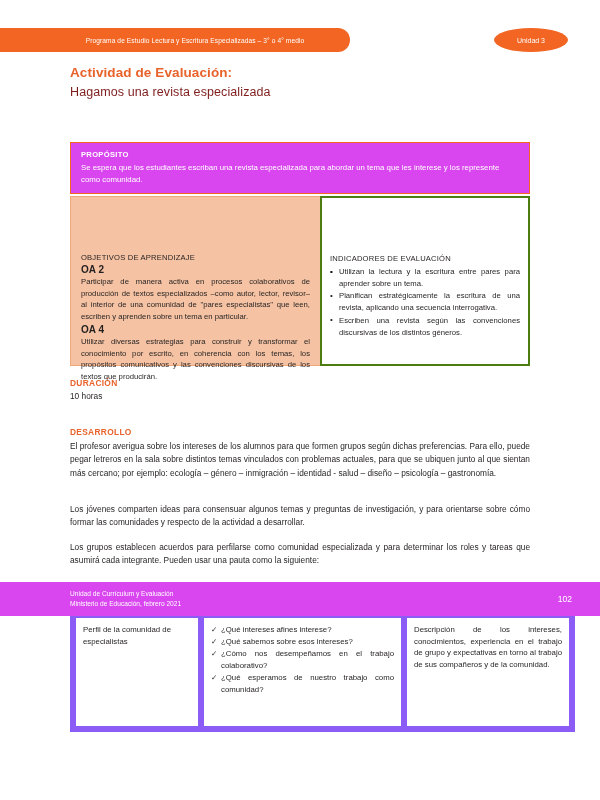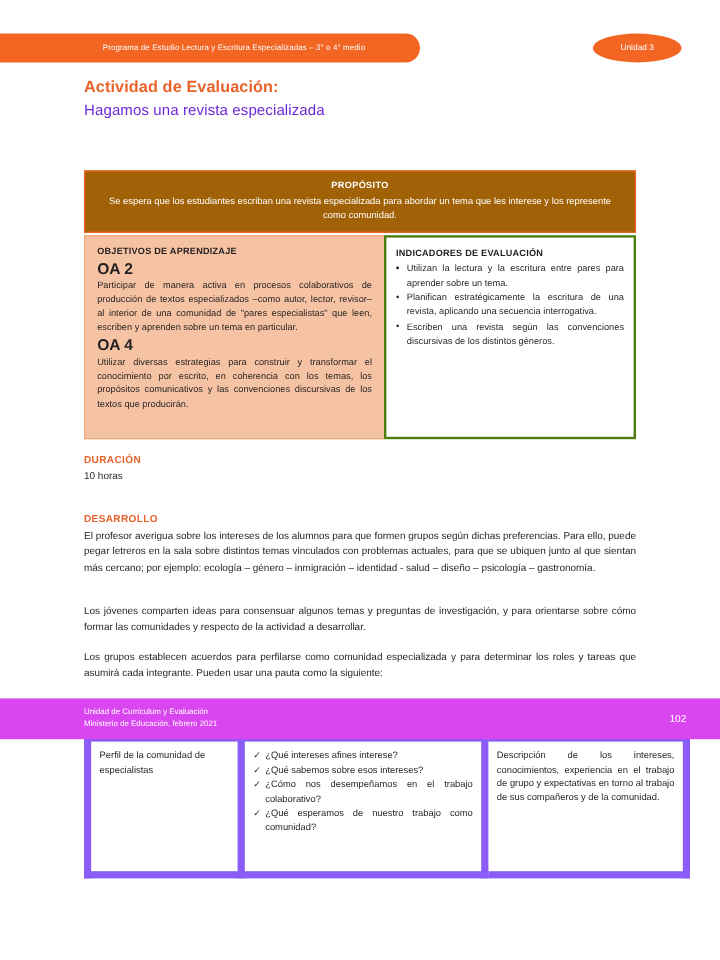--- a/index.html
+++ b/index.html
@@ -73,37 +73,36 @@
   .title-main {
     font-size: 13.5px;
     font-weight: bold;
     color: #e8622a;
     line-height: 1.35;
     letter-spacing: .1px;
   }
   .title-sub {
     font-size: 12.5px;
     font-weight: normal;
-    color: #6d28d9;
+    color: #7f1d1d;
     line-height: 1.45;
     letter-spacing: .1px;
     margin-top: 1px;
   }
 
   
   .proposito {
     position: absolute;
     top: 142px;
     left: 70px;
     width: 460px;
     box-sizing: border-box;
-    background: #a16207;
+    background: #d946ef;
     border: 1px solid #f26522;
     padding: 7px 10px 8px 10px;
-    text-align: center;
   }
   .proposito-title {
     color: #ffffff;
     font-size: 7.6px;
     font-weight: bold;
     letter-spacing: .3px;
     margin-bottom: 3px;
   }
   .proposito-text {
     color: #ffffff;
@@ -131,27 +130,28 @@
   }
   .col-ind {
     width: 210px;
     box-sizing: border-box;
     background: #ffffff;
     border: 2px solid #4d7c0f;
     padding: 8px 8px 8px 8px;
   }
   .sec-title {
     font-size: 7.6px;
-    font-weight: bold;
+    font-weight: normal;
     color: #231f20;
     letter-spacing: .2px;
     margin-bottom: 2px;
+    margin-top: 48px;
   }
   .oa-code {
-    font-size: 13px;
+    font-size: 10px;
     font-weight: bold;
     color: #231f20;
     margin-top: 1px;
     margin-bottom: 1px;
   }
   .oa-text {
     font-size: 7.7px;
     line-height: 1.52;
     text-align: justify;
     color: #231f20;

